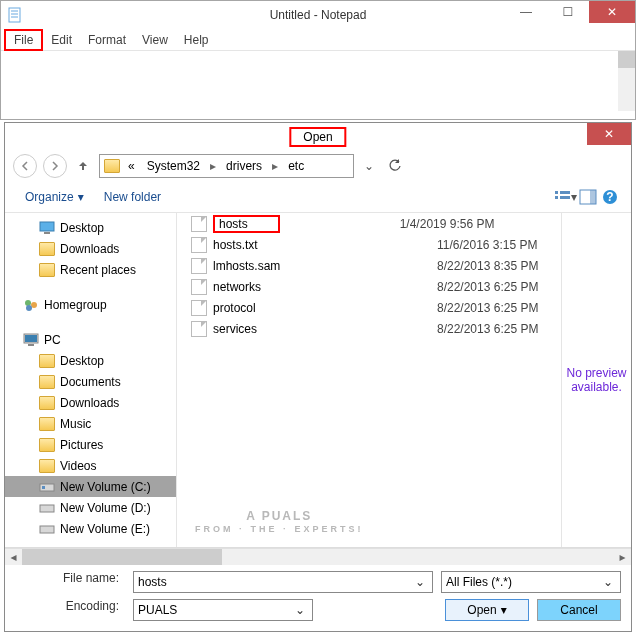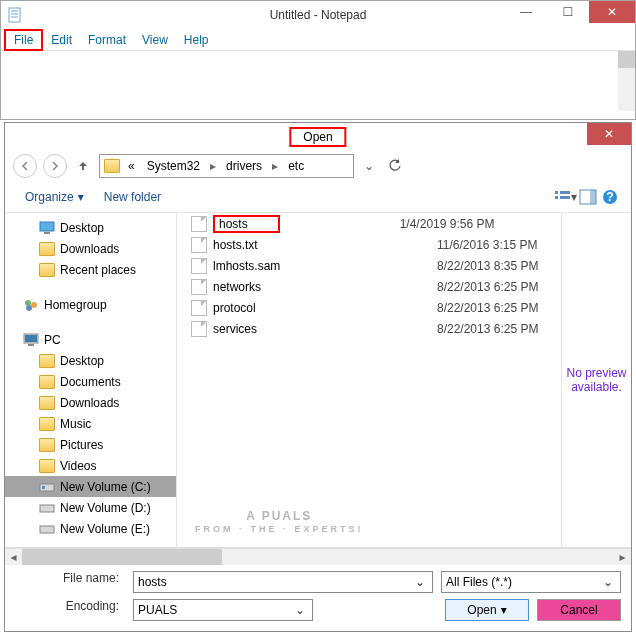--- a/index.html
+++ b/index.html
@@ -6,21 +6,21 @@
 body{background:#fff;width:636px;height:637px;position:relative;overflow:hidden;}
 .win{position:absolute;background:#fff;border:1px solid #a6a6a6;}
 .notepad{left:0;top:0;width:636px;height:120px;}
 .titlebar{height:28px;background:#fff;display:flex;align-items:center;position:relative;}
 .titlebar .title{position:absolute;left:50%;transform:translateX(-50%);color:#333;}
 .tb-icon{width:16px;height:16px;margin-left:6px;}
 .wbtns{position:absolute;right:0;top:0;display:flex;}
 .wbtn{width:42px;height:22px;display:flex;align-items:center;justify-content:center;color:#555;}
 .wbtn.close{background:#c75050;color:#fff;width:46px;}
 .menubar{height:22px;background:#fff;display:flex;align-items:center;padding:0 3px;border-bottom:1px solid #e5e5e5;}
-.mitem{padding:2px 8px;color:#0369a1;cursor:default;}
+.mitem{padding:2px 8px;color:#404040;cursor:default;}
 .redbox{border:2px solid red;}
 .textarea{background:#fff;height:60px;position:relative;}
 .scrollv{position:absolute;right:0;top:0;width:17px;height:100%;background:#f0f0f0;}
 .scrollv .thumb{position:absolute;top:0;width:100%;height:17px;background:#cdcdcd;}
 
 .opendlg{left:4px;top:122px;width:628px;height:510px;border:1px solid #8a8a8a;}
 .od-title{height:28px;display:flex;align-items:center;position:relative;background:#fff;}
 .od-title .t{position:absolute;left:50%;transform:translateX(-50%);border:2px solid red;padding:1px 12px;}
 .od-title .x{position:absolute;right:0;top:0;width:44px;height:22px;background:#c75050;color:#fff;display:flex;align-items:center;justify-content:center;}
 
@@ -67,21 +67,21 @@
 
 .bottom{padding:6px 10px 10px;}
 .frow{display:flex;align-items:flex-start;margin-bottom:6px;gap:8px;}
 .frow .lbl{width:110px;text-align:right;padding-right:6px;color:#333;}
 .combo{height:22px;border:1px solid #888;background:#fff;display:flex;align-items:center;padding:0 4px;position:relative;}
 .combo .cval{flex:1;}
 .combo .carrow{width:16px;text-align:center;color:#333;}
 .fn{flex:1;}
 .ft{width:180px;}
 .enc{width:180px;}
-.btn{width:84px;height:22px;border:1px solid #999;background:#ec4899;display:flex;align-items:center;justify-content:center;}
+.btn{width:84px;height:22px;border:1px solid #999;background:#7dd3fc;display:flex;align-items:center;justify-content:center;}
 .btn.primary{border:1px solid #4a90d9;background:#e8f2fc;}
 
 .watermark{position:absolute;left:195px;top:498px;color:#b8b8b8;font-size:24px;font-weight:800;letter-spacing:2px;pointer-events:none;z-index:50;text-align:center;}
 .watermark .sub{font-size:9px;letter-spacing:3px;font-weight:600;display:block;margin-top:-2px;}
 svg{overflow:visible;}
 </style>
 </head>
 <body>
 
 <div class="win notepad">

